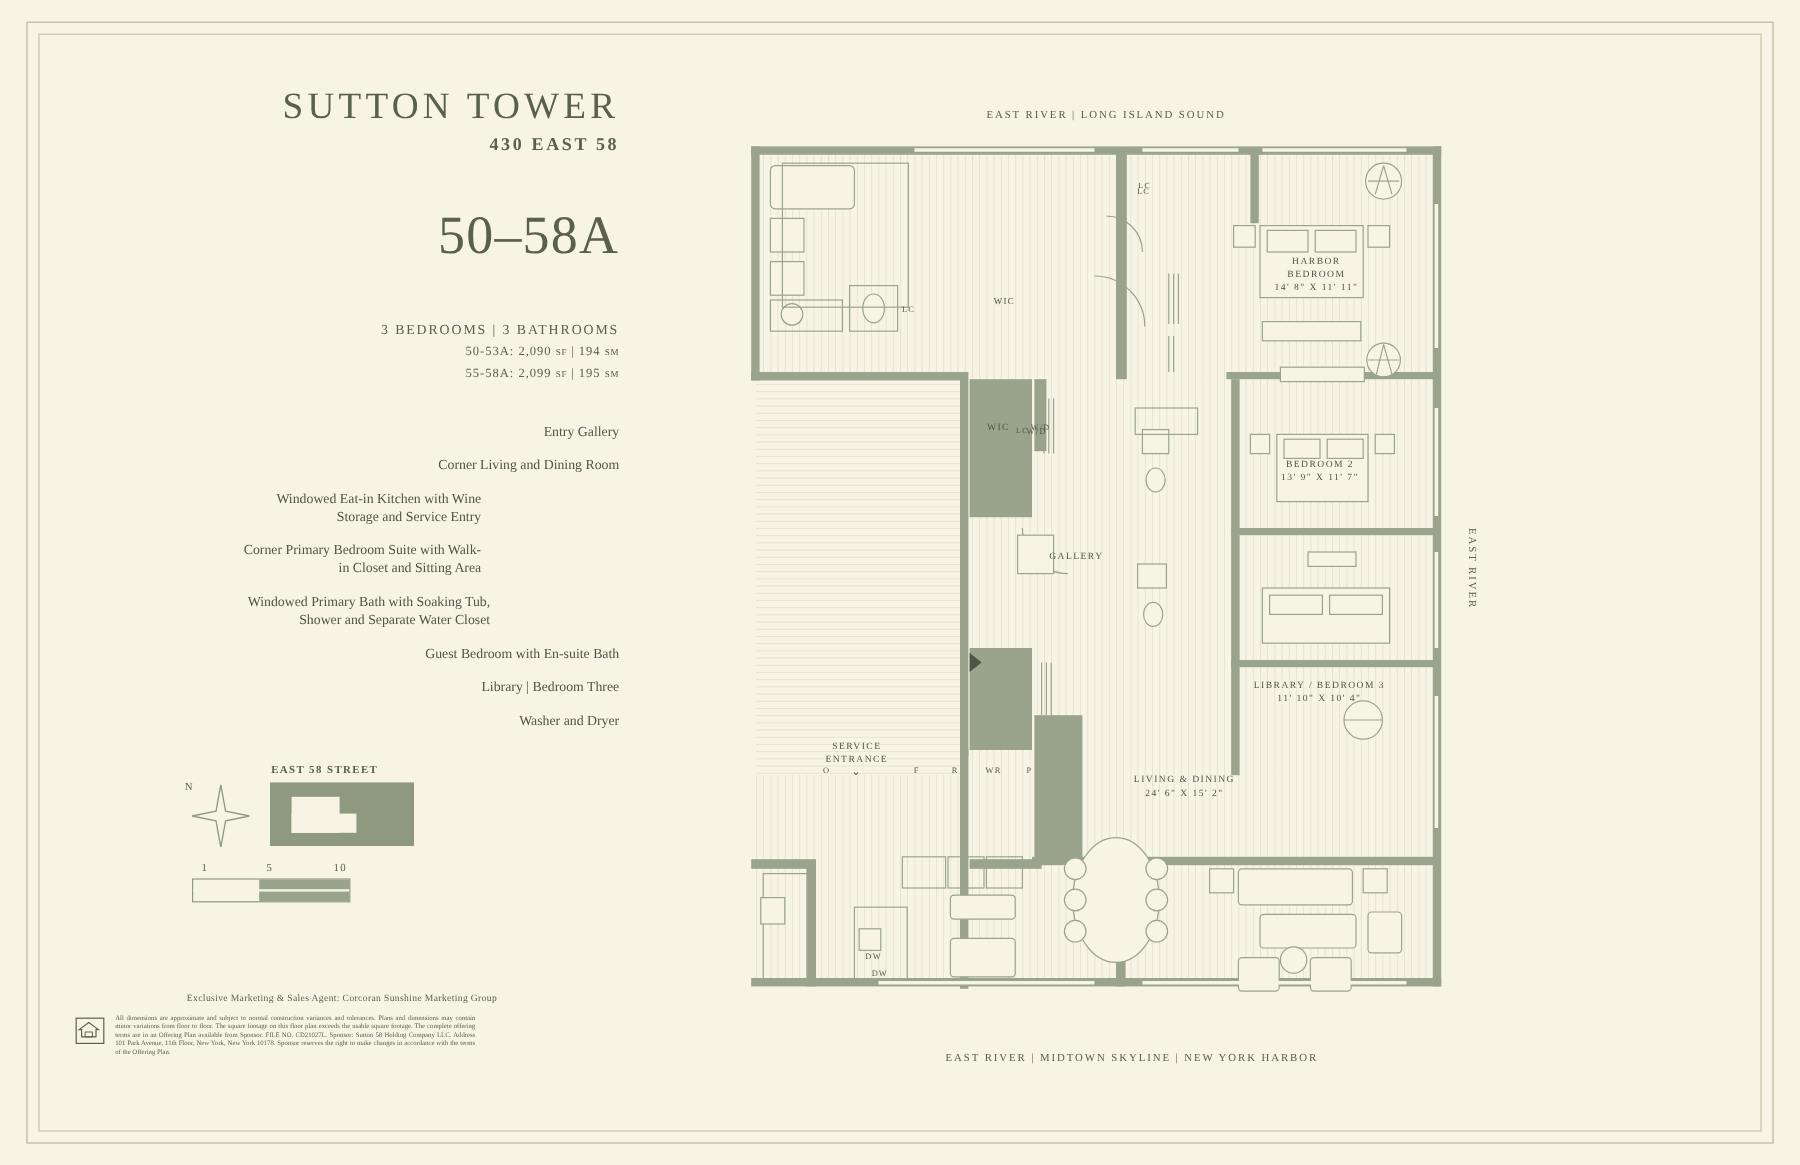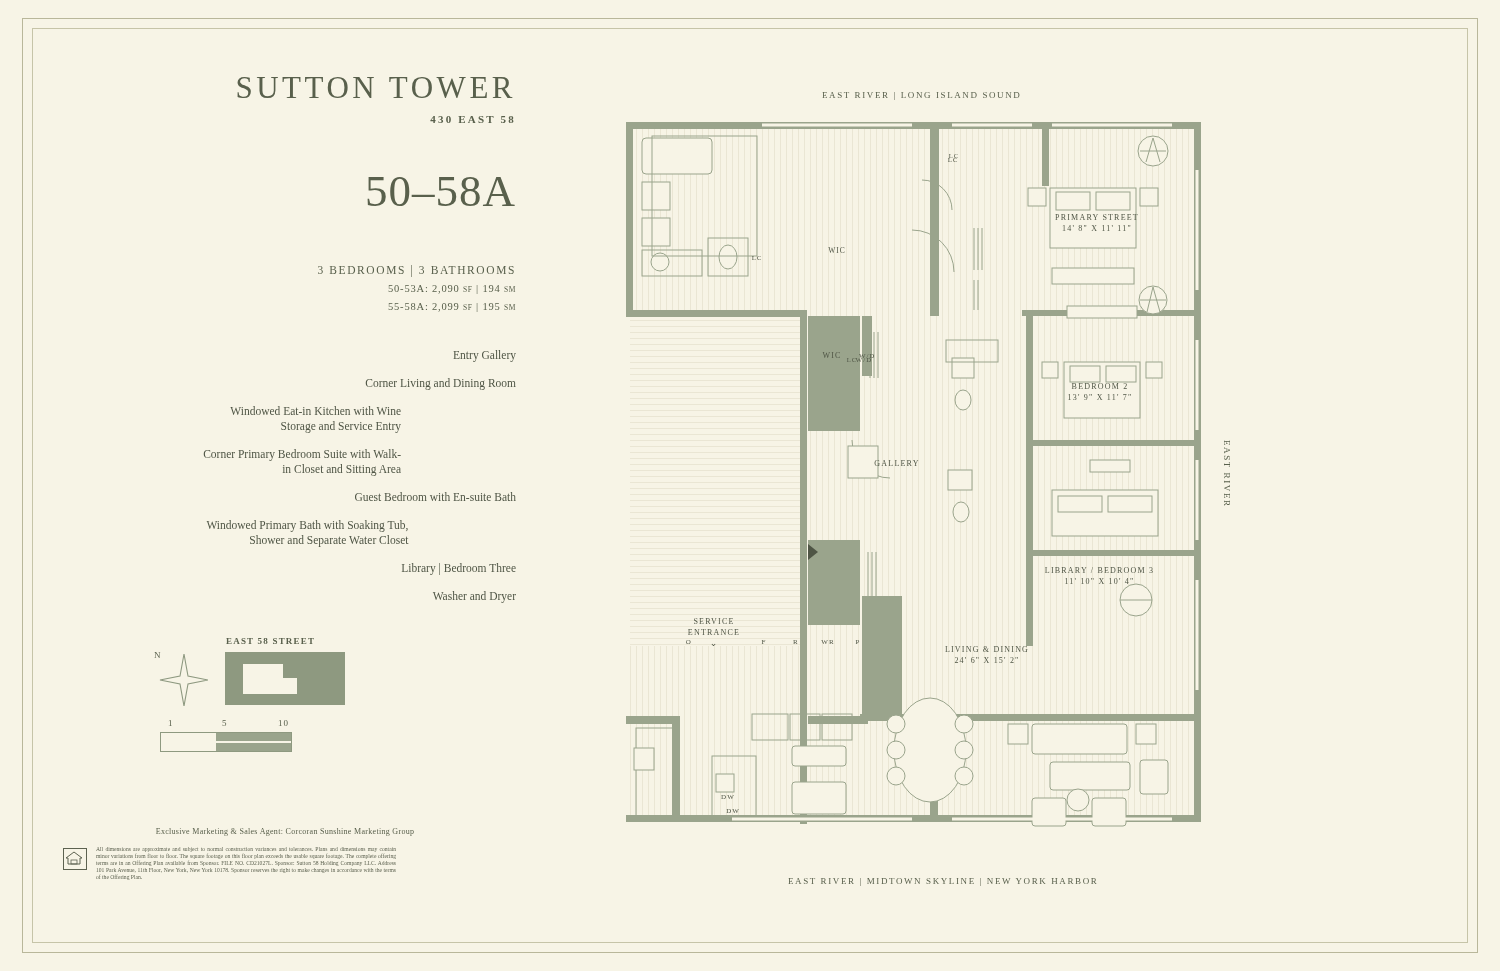--- a/index.html
+++ b/index.html
@@ -25,21 +25,21 @@
   .left-panel{
     position:absolute;left:86px;top:70px;width:430px;
     text-align:right;
   }
   .brand-title{
     font-family:"Liberation Serif", serif;
     font-size:31px;letter-spacing:3.5px;color:#59604c;
     font-weight:400;margin:0;
   }
   .brand-sub{
-    font-size:11px;letter-spacing:2.2px;color:#59604c;
+    font-size:15px;letter-spacing:2.2px;color:#59604c;
     margin-top:7px;font-weight:700;
   }
   .unit-number{
     font-size:45px;letter-spacing:1px;color:#59604c;
     margin-top:40px;font-weight:400;
   }
   .beds-baths{
     font-size:11.5px;letter-spacing:1.6px;margin-top:47px;color:#59604c;
   }
   .sqft-line{
@@ -153,22 +153,22 @@
     </div>
     <div class="sqft-line">
       <span>55-58A: 2,099 </span><span class="sm">SF</span><span> | 195 </span><span class="sm">SM</span>
     </div>
 
     <div class="features">
       <div class="feature">Entry Gallery</div>
       <div class="feature">Corner Living and Dining Room</div>
       <div class="feature feature-2line" style="max-width:200px;margin-left:auto;margin-right:auto;">Windowed Eat-in Kitchen with Wine Storage and Service Entry</div>
       <div class="feature feature-2line" style="max-width:200px;margin-left:auto;margin-right:auto;">Corner Primary Bedroom Suite with Walk-in Closet and Sitting Area</div>
+      <div class="feature feature-2line" style="max-width:215px;margin-left:auto;margin-right:auto;">Windowed Primary Bath with Soaking Tub, Shower and Separate Water Closet</div>
       <div class="feature">Guest Bedroom with En-suite Bath</div>
-      <div class="feature feature-2line" style="max-width:215px;margin-left:auto;margin-right:auto;">Windowed Primary Bath with Soaking Tub, Shower and Separate Water Closet</div>
       <div class="feature">Library | Bedroom Three</div>
       <div class="feature">Washer and Dryer</div>
     </div>
   </div>
 
   <div class="keyplan-wrap">
     <div class="street-label">EAST 58 STREET</div>
     <div class="keyplan-box">
       <div class="keyplan-inner"></div>
       <div class="keyplan-inner2"></div>
@@ -402,21 +402,21 @@
         <line x1="585" y1="230" x2="585" y2="320"></line>
         <line x1="585" y1="350" x2="585" y2="430"></line>
         <line x1="585" y1="470" x2="585" y2="580"></line>
         <line x1="120" y1="709" x2="300" y2="709"></line>
         <line x1="340" y1="709" x2="560" y2="709"></line>
       </g>
     </svg>
 
     
     <div class="lbl" style="left:440px;top:102px;width:90px;">
-      <span>PRIMARY STREET</span><br>
+      <span>HARBOR BEDROOM</span><br>
       <span>14' 8" X 11' 11"</span>
     </div>
 
     <div class="lbl" style="left:438px;top:271px;width:100px;">
       <span>BEDROOM 2</span><br>
       <span>13' 9" X 11' 7"</span>
     </div>
 
     <div class="lbl" style="left:420px;top:455px;width:135px;">
       <span>LIBRARY / BEDROOM 3</span><br>

